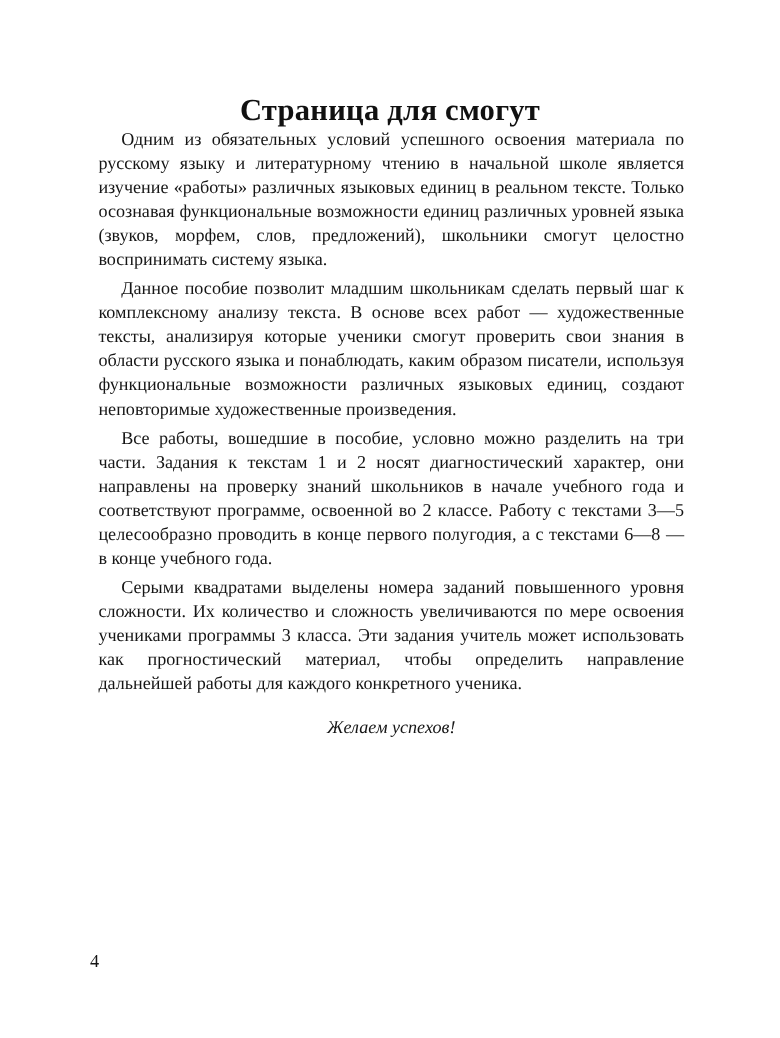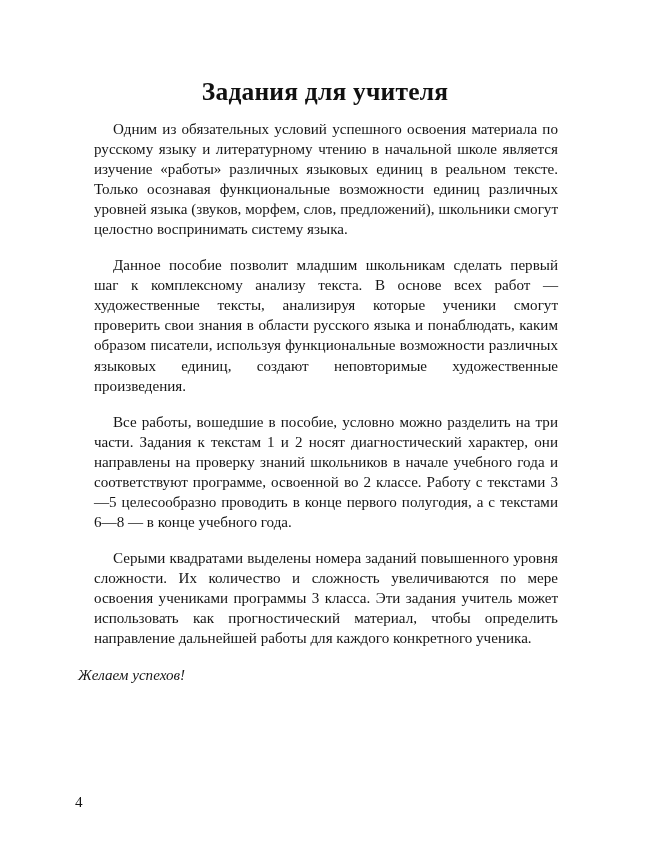--- a/index.html
+++ b/index.html
@@ -38,37 +38,38 @@
   }
 
   .text-block {
     position: absolute;
     top: 103px;
     left: 78px;
     width: 496px;
   }
 
   .para {
-    margin: 16px;
+    margin: 4px;
     text-align: justify;
     text-justify: inter-word;
     font-size: 15.1px;
     line-height: 20.05px;
     text-indent: 19px;
     color: #151515;
     hyphens: manual;
   }
 
   .para + .para {
     margin-top: 0;
   }
 
   .closing {
     margin: 0;
     margin-top: 17px;
+    text-align: center;
     font-style: italic;
     font-size: 15.1px;
     line-height: 20px;
     text-indent: 0;
     color: #151515;
   }
 
   .page-number {
     position: absolute;
     left: 75px;
@@ -76,21 +77,21 @@
     font-size: 15.2px;
     line-height: 18px;
     color: #151515;
   }
 </style>
 </head>
 <body>
 
 <div class="page">
 
-  <h1 class="page-title">Задания для учителя</h1>
+  <h1 class="page-title">Страница для смогут</h1>
 
   <div class="text-block">
 
     <p class="para">Одним из обязательных условий успешного освоения материала по русскому языку и литературному чтению в начальной школе является изучение «работы» различных языковых единиц в реальном тексте. Только осознавая функциональные возможности единиц различных уровней языка (звуков, морфем, слов, предложений), школьники смогут целостно воспринимать систему языка.</p>
 
     <p class="para">Данное пособие позволит младшим школьникам сделать первый шаг к комплексному анализу текста. В основе всех работ — художественные тексты, анализируя которые ученики смогут проверить свои знания в области русского языка и понаблюдать, каким образом писатели, используя функциональные возможности различных языковых единиц, создают неповторимые художественные произведения.</p>
 
     <p class="para">Все работы, вошедшие в пособие, условно можно разделить на три части. Задания к текстам 1 и 2 носят диагностический характер, они направлены на проверку знаний школьников в начале учебного года и соответствуют программе, освоенной во 2 классе. Работу с текстами 3—5 целесообразно проводить в конце первого полугодия, а с текстами 6—8 — в конце учебного года.</p>
 
     <p class="para">Серыми квадратами выделены номера заданий повышенного уровня сложности. Их количество и сложность увеличиваются по мере освоения учениками программы 3 класса. Эти задания учитель может использовать как прогностический материал, чтобы определить направление дальнейшей работы для каждого конкретного ученика.</p>

